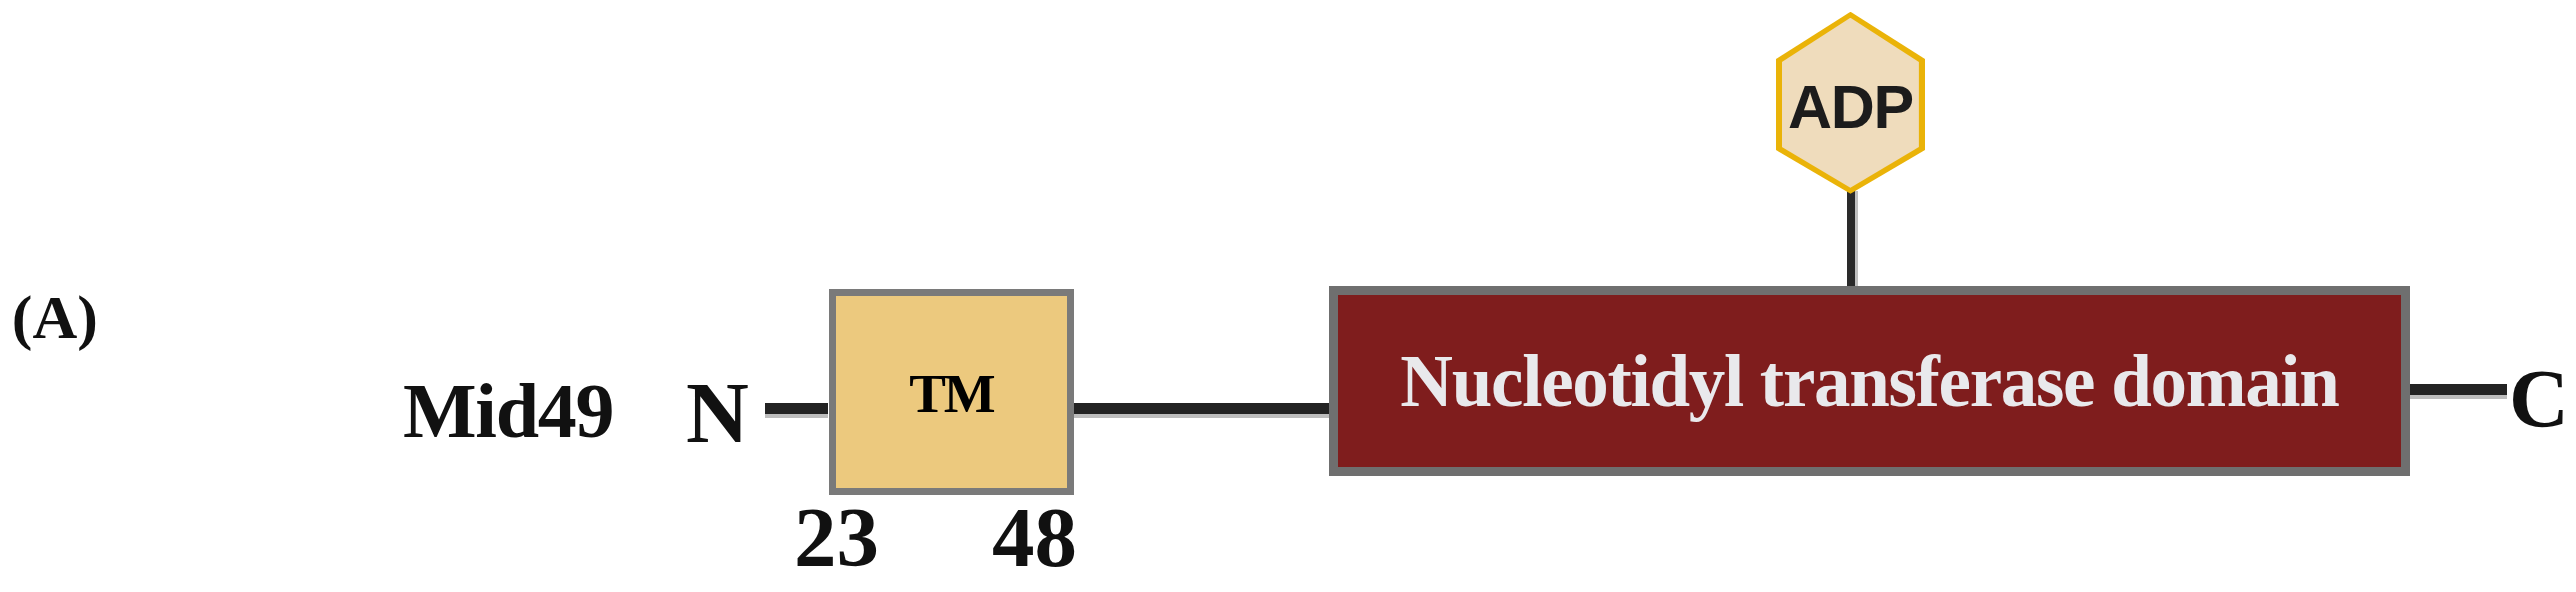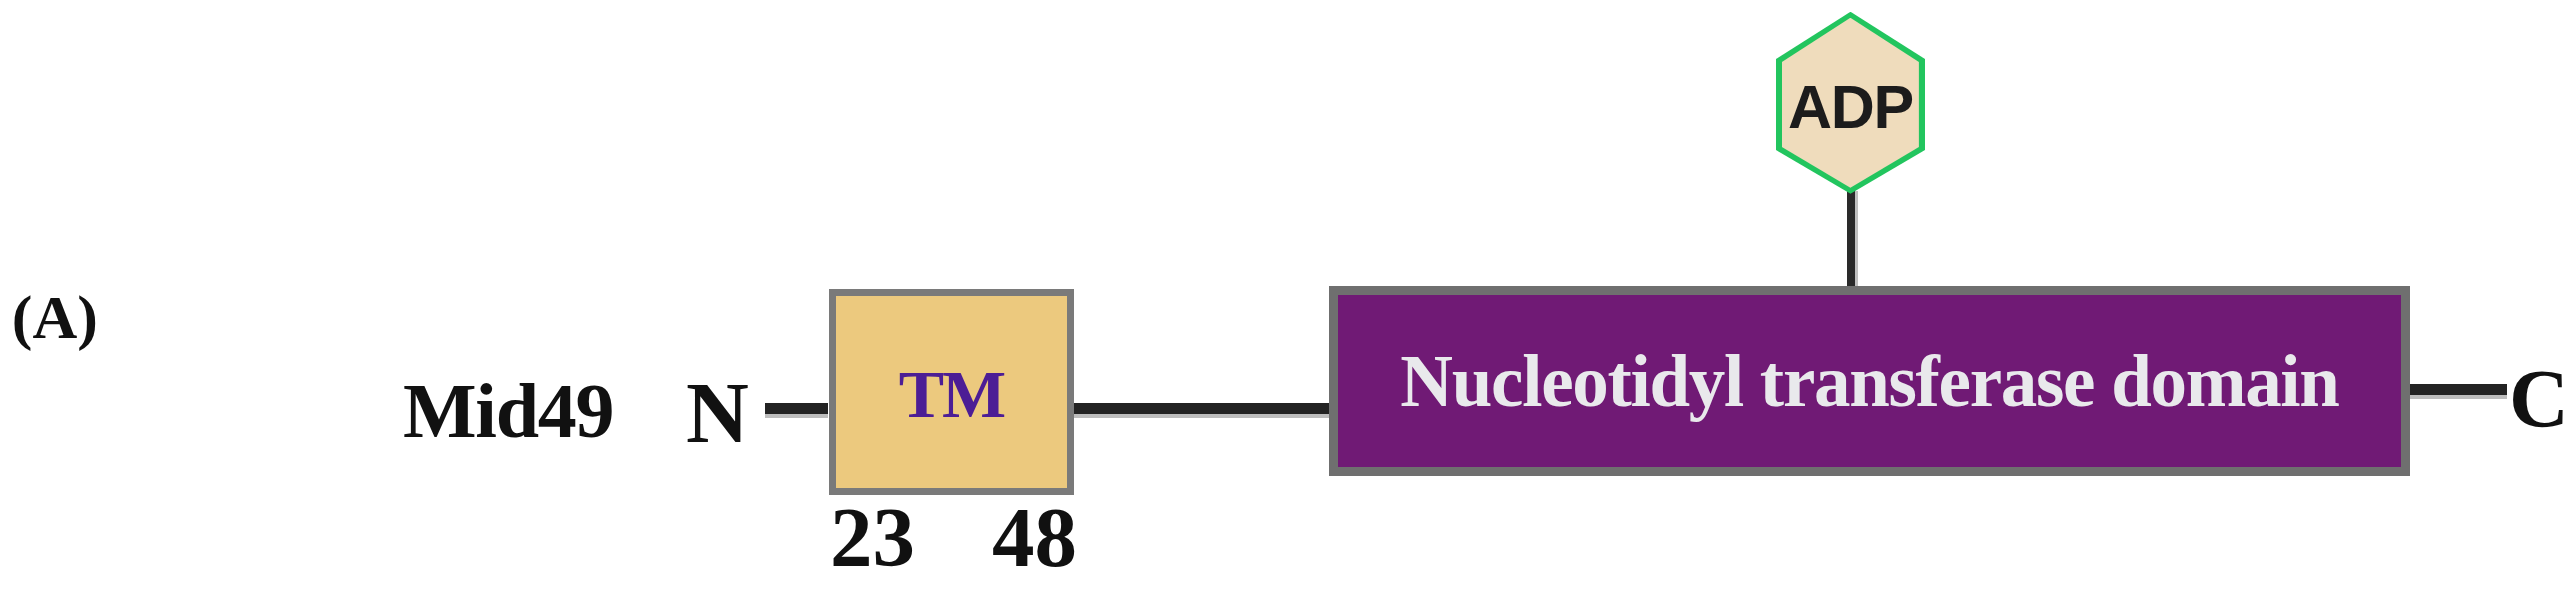--- a/index.html
+++ b/index.html
@@ -20,21 +20,21 @@
   .lbl {
     position: absolute;
     color: #111111;
     font-weight: bold;
     line-height: 1;
     white-space: nowrap;
   }
   .panel-label   { left: 11.8px;   top: 286px; font-size: 62px;  }
   .protein-name  { left: 403px;  top: 372px; font-size: 78px; letter-spacing: -1.3px; }
   .n-label       { left: 686px; top: 369px; font-size: 87px; }
-  .tm-start      { left: 830px; top: 495px; font-size: 85px; }
+  .tm-start      { left: 794px; top: 495px; font-size: 85px; }
   .tm-end        { left: 992px; top: 495px; font-size: 85px; }
   .c-label       { left: 2509px; top: 357px; font-size: 83px; }
 
   
   .hline {
     position: absolute;
     height: 11px;
     background: #232323;
     border-bottom: 4.6px solid #bdbdbd;
   }
@@ -65,48 +65,48 @@
     align-items: center;
     justify-content: center;
   }
   .tm-box {
     left: 829px; top: 289px;
     width: 245px; height: 206px;
     background: #ecc97e;
     border: 7.8px solid #7a7a7a;
   }
   .tm-box .domain-text {
-    color: #4c1d95;
-    font-size: 68px;
+    color: #000000;
+    font-size: 55px;
     font-weight: bold;
     letter-spacing: -2px;
     line-height: 1;
     padding-top: 3.9px;
   }
   .ntd-box {
     left: 1329px; top: 286px;
     width: 1081px; height: 190px;
-    background: #701a75;
+    background: #7f1d1d;
     border: 9.1px solid #6f6f6f;
   }
   .ntd-box .domain-text {
     color: #e9e9ec;
     font-size: 73px;
     font-weight: bold;
     letter-spacing: -1.3px;
     line-height: 1;
     white-space: nowrap;
   }
 
   
   .hex-outer {
     position: absolute;
     left: 1776px; top: 11.8px;
     width: 149px; height: 182px;
-    background: #22c55e;
+    background: #eab308;
     clip-path: polygon(50% 0%, 100% 26%, 100% 76%, 50% 100%, 0% 76%, 0% 26%);
   }
   .hex-inner {
     position: absolute;
     left: 5.9px; top: 5.9px;
     width: 137px; height: 170px;
     background: #efdcbc;
     clip-path: polygon(50% 0%, 100% 26%, 100% 76%, 50% 100%, 0% 76%, 0% 26%);
   }
   .hex-label-wrap {

